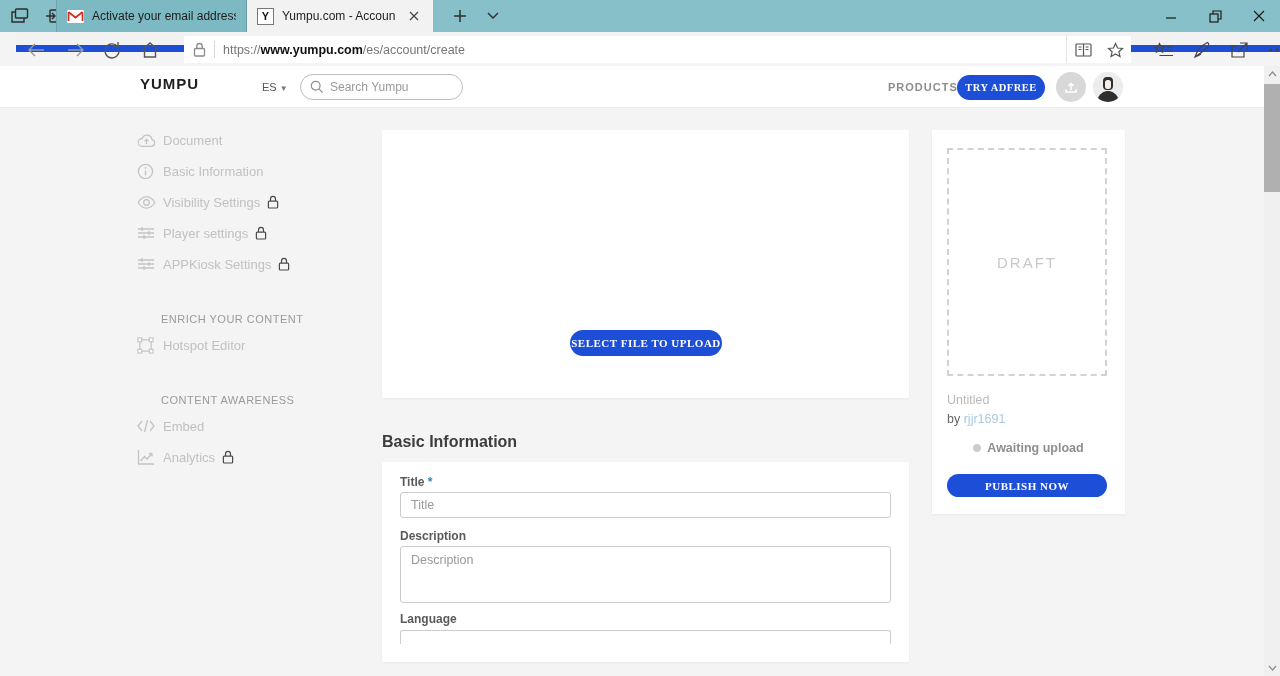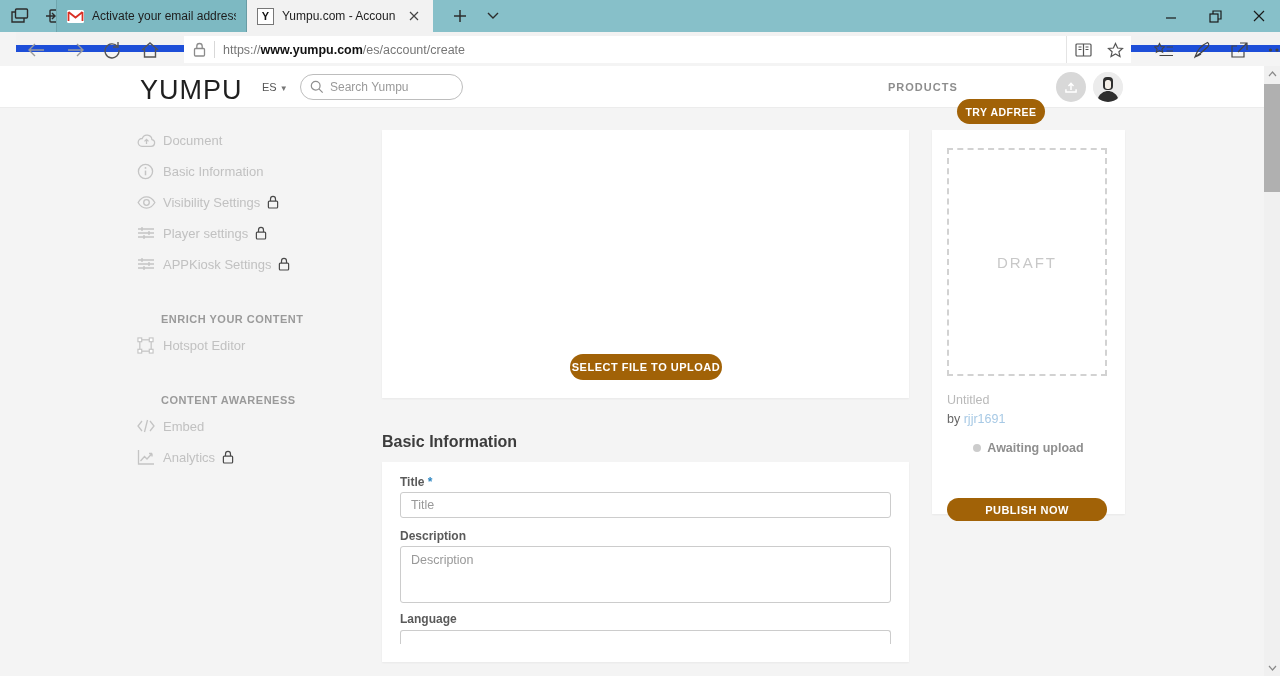--- a/index.html
+++ b/index.html
@@ -23,36 +23,36 @@
   #addressbox { position:absolute; left:168px; top:4px; width:947px; height:27px; background:#fff; display:flex; align-items:center; }
   #urltext { font-size:12.5px; margin-left:8px; white-space:nowrap; }
   #urltext .scheme, #urltext .path { color:#767676; }
   #urltext .domain { color:#111; font-weight:bold; }
   .addr-sep { width:1px; height:17px; background:#d8d8d8; margin-left:8px; }
   .addr-right { margin-left:auto; display:flex; align-items:center; border-left:1px solid #e4e4e4; height:100%; }
   .addr-ic { width:32px; height:27px; display:flex; align-items:center; justify-content:center; cursor:pointer; }
 
   
   #siteheader { position:absolute; top:66px; left:0; width:1280px; height:42px; background:#fff; border-bottom:1px solid #ececec; }
-  #logo { position:absolute; left:140px; top:9px; font-size:27px; font-weight:400; letter-spacing:1px; color:#1f1f1f; cursor:pointer; }
+  #logo { position:absolute; left:140px; top:9px; font-size:15px; font-weight:700; letter-spacing:1px; color:#1f1f1f; cursor:pointer; }
   #lang { position:absolute; left:262px; top:15px; font-size:11px; color:#555; cursor:pointer; }
   #searchpill { position:absolute; left:300px; top:8px; width:163px; height:26px; border:1px solid #bdbdbd; border-radius:14px; background:#fff; display:flex; align-items:center; padding-left:9px; }
   #searchpill input { border:none; outline:none; font-size:12px; width:115px; margin-left:6px; font-family:"Liberation Sans",sans-serif; background:transparent; }
   #searchpill input::placeholder { color:#9a9a9a; }
   #products { position:absolute; left:888px; top:15px; font-size:11px; font-weight:bold; letter-spacing:1px; color:#8d8d8d; cursor:pointer; }
-  .pill-btn { background:#a16207; color:#fff; font-weight:bold; border:none; border-radius:13px; cursor:pointer; font-family:Liberation Sans, sans-serif;margin-top:24px; }
+  .pill-btn { background:#1d4ed8; color:#fff; font-weight:bold; border:none; border-radius:13px; cursor:pointer; font-family:Liberation Serif, serif; }
   #tryadfree { position:absolute; left:957px; top:9px; width:88px; height:25px; font-size:10.5px; letter-spacing:.5px; }
   .hdr-circle { position:absolute; top:6px; width:30px; height:30px; border-radius:50%; display:flex; align-items:center; justify-content:center; cursor:pointer; }
 
   
   .side-item { position:absolute; left:137px; height:22px; display:flex; align-items:center; cursor:pointer; }
   .si-icon { width:19px; display:flex; align-items:center; }
   .si-label { font-size:13px; color:#c1c1c1; margin-left:7px; }
   .si-lock { margin-left:7px; display:flex; align-items:center; }
-  .side-head { position:absolute; left:137px; font-size:11px; font-weight:bold; letter-spacing:.5px; color:#9a9a9a;padding-left:24px; }
+  .side-head { position:absolute; left:137px; font-size:11px; font-weight:normal; letter-spacing:.5px; color:#9a9a9a;padding-left:24px; }
 
   
   .card { position:absolute; background:#fff; box-shadow:0 1px 2px rgba(0,0,0,.05); }
   #dropzone { position:absolute; left:34px; top:33px; width:460px; height:128px; border:2px dashed #ccc; text-align:center; }
   #droptext { font-size:13px; color:#8b8b8b; margin-top:6px; }
   #selectfile { position:absolute; left:188px; top:200px; width:152px; height:26px; font-size:11px; letter-spacing:.5px; }
   #bi-heading { position:absolute; left:382px; top:433px; font-size:16px; font-weight:bold; color:#3d3d3d; }
   .fld-label { position:absolute; left:18px; font-size:12px; font-weight:bold; color:#5a5a5a; }
   .req { color:#2e86c1; }
   .txt-input { position:absolute; left:18px; width:491px; border:1px solid #ccc; border-radius:3px; font-size:12.5px; color:#555; padding:0 10px; font-family:"Liberation Sans",sans-serif; outline:none; }

